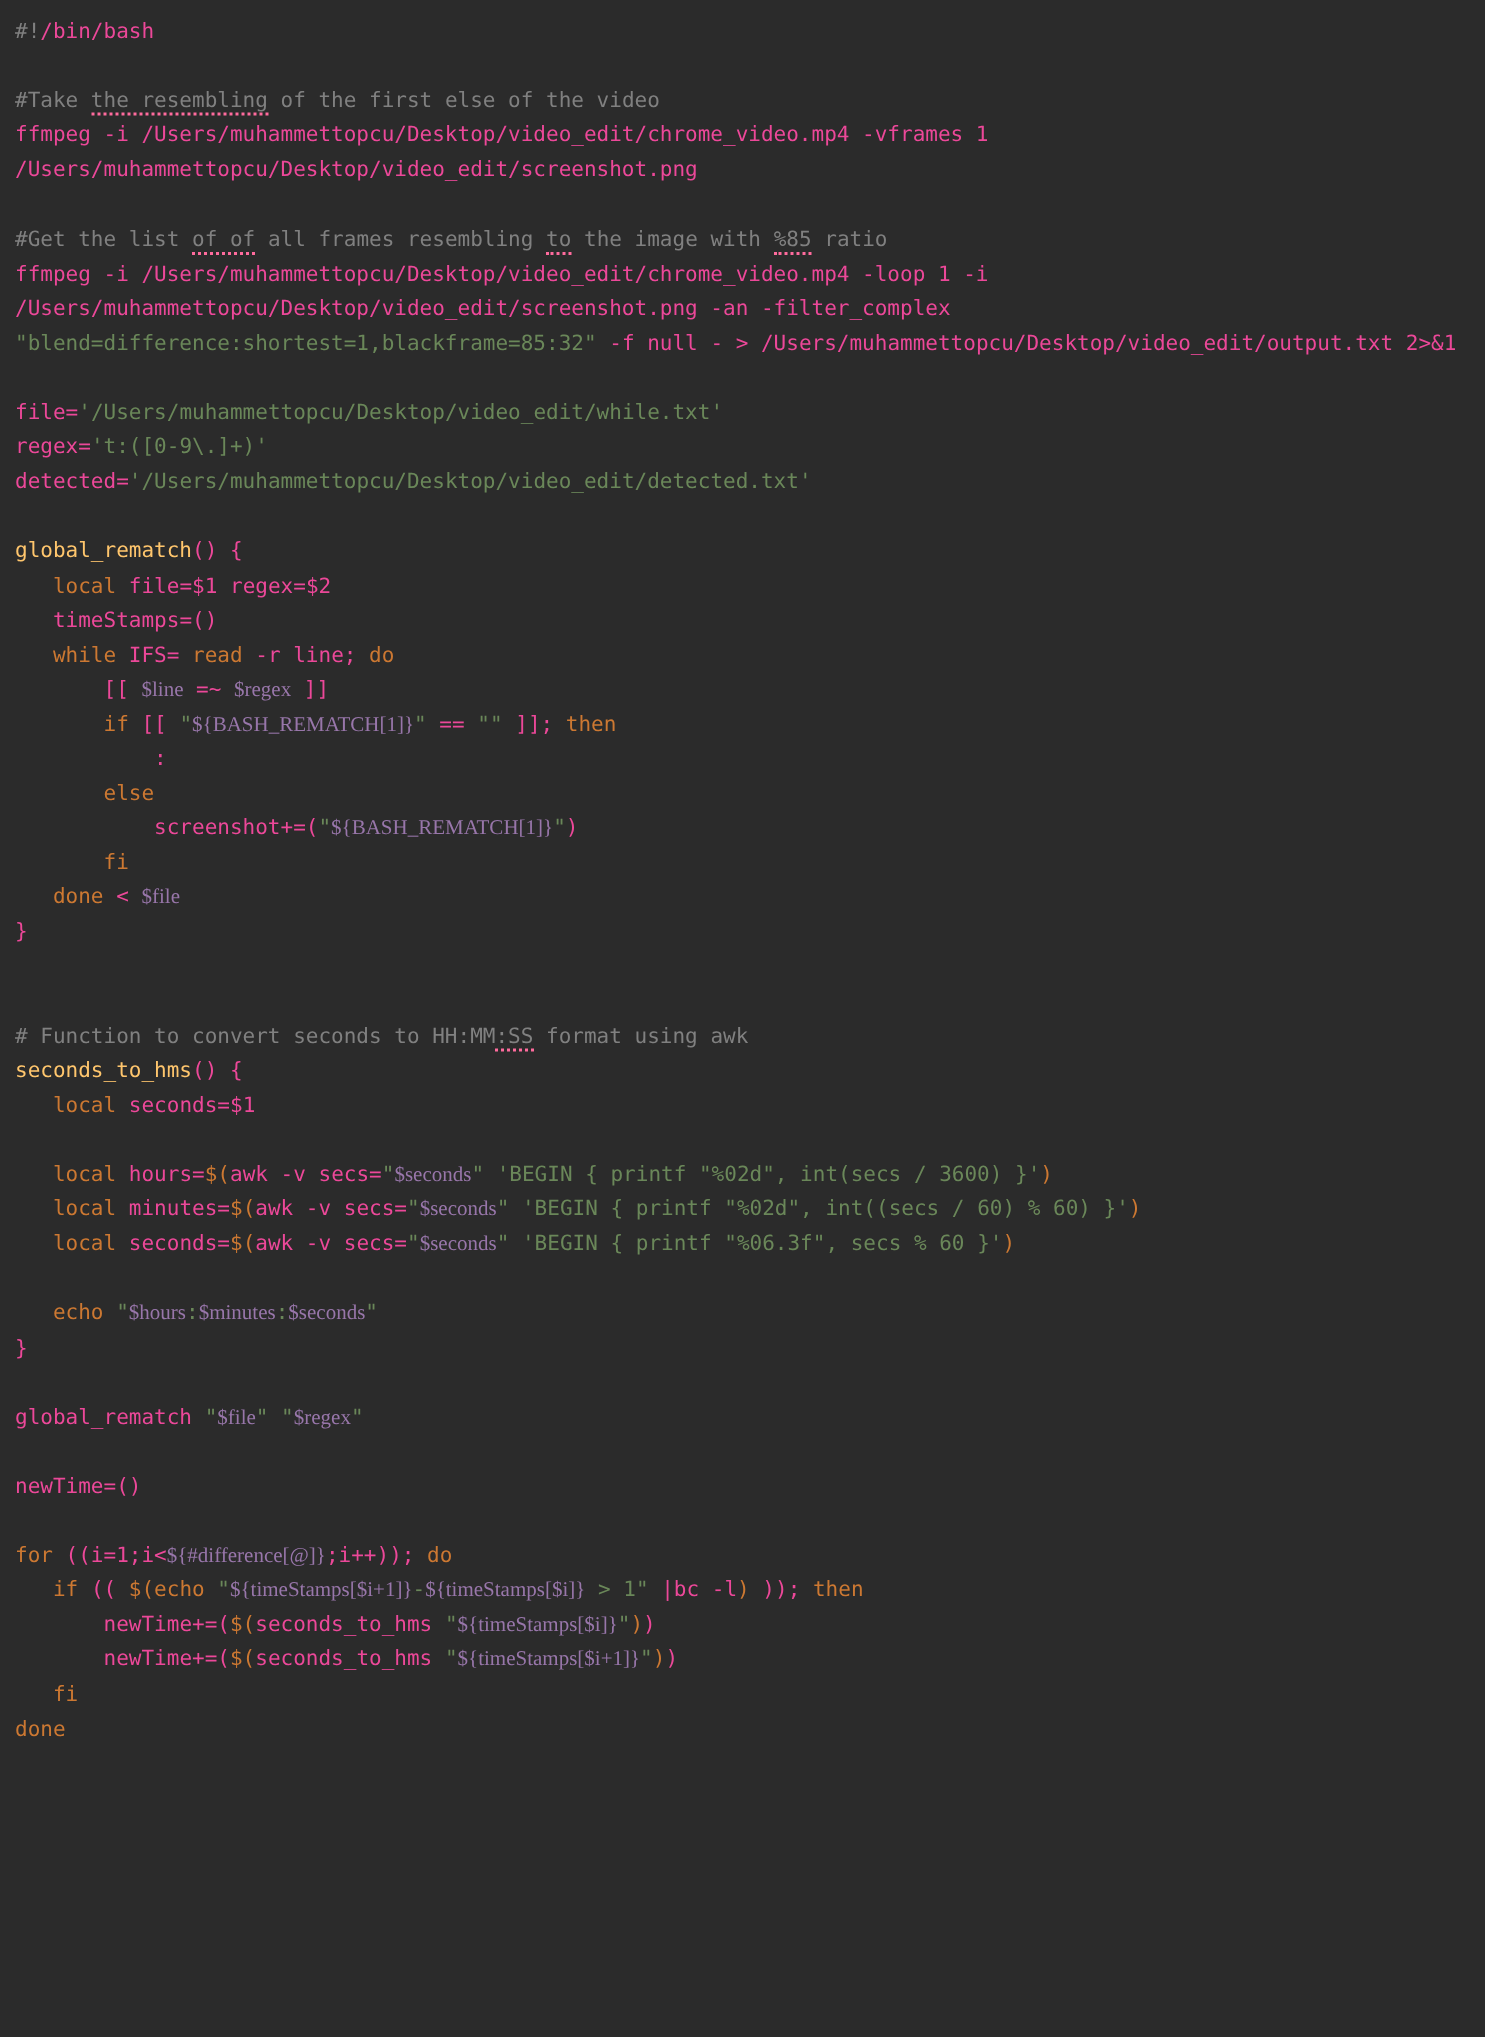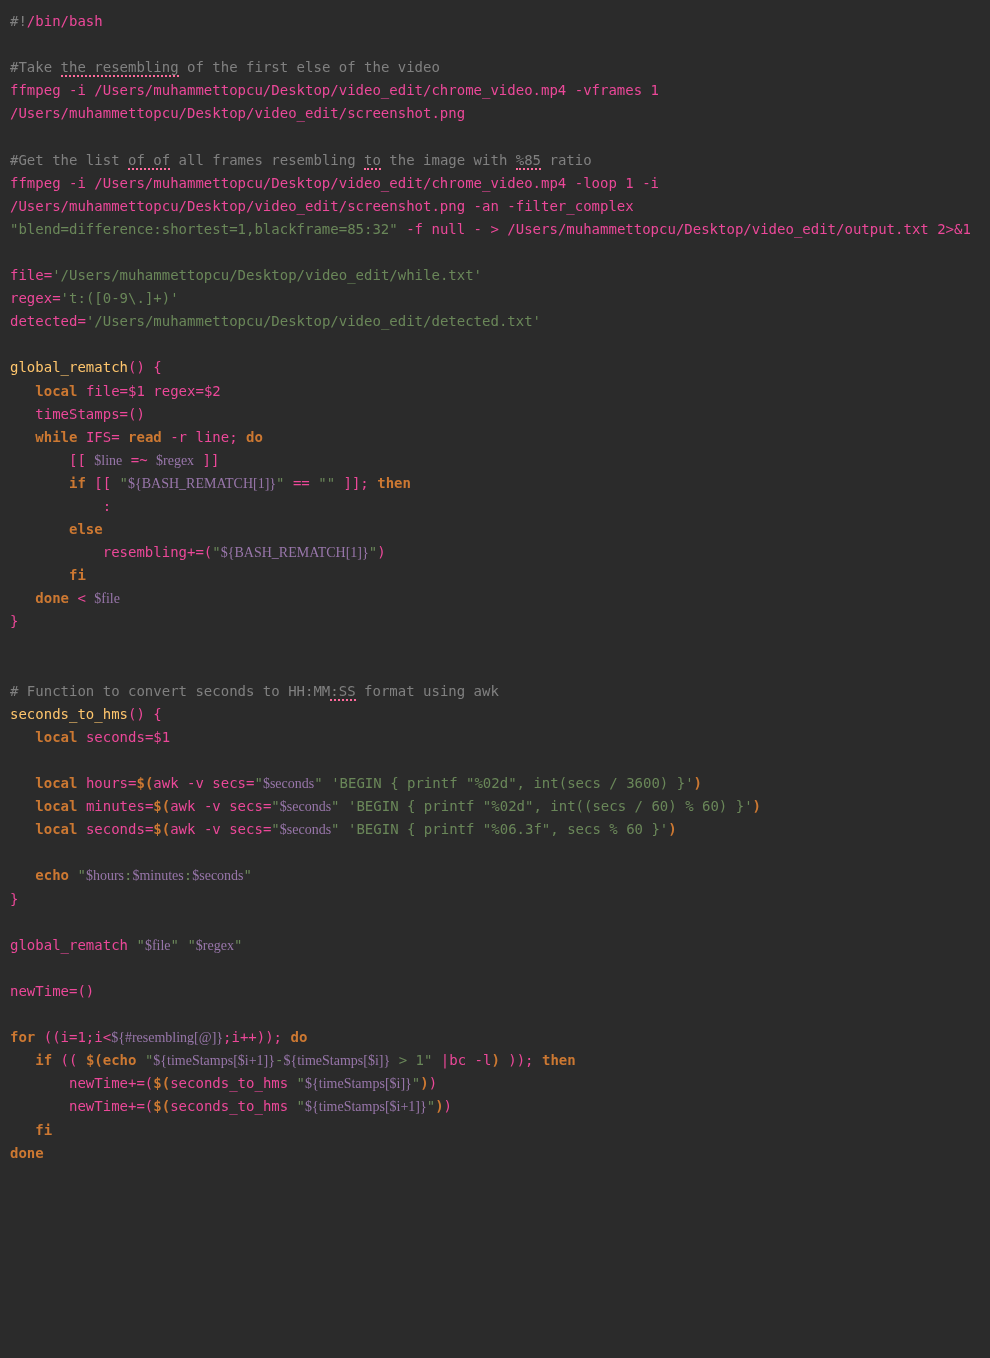--- a/index.html
+++ b/index.html
@@ -11,21 +11,21 @@
     line-height: 1.65;
     color: #a9b7c6;
     width: 970px;
   }
   pre {
     margin: 0;
     white-space: pre-wrap;
     word-wrap: break-word;
   }
   .c-comment { color: #808080; }
-  .c-keyword { color: #cc7832; font-weight: bold; }
+  .c-keyword { color: #cc7832; }
   .c-string { color: #6a8759; }
   .c-var { color: #9876aa; font-family: Liberation Serif, serif; }
   .c-cmd { color: #ffc66d; }
   .c-default { color: #ec4899; }
   .underline-squiggle {
     border-bottom: 2px dotted #ff6b9d;
     padding-bottom: 0px;
   }
 </style>
 </head>
@@ -44,39 +44,39 @@
 <span><span class="c-default">detected</span><span class="c-default">=</span><span class="c-string">'/Users/muhammettopcu/Desktop/video_edit/detected.txt'</span></span>
 
 <span><span class="c-cmd">global_rematch</span><span class="c-default">() {</span></span>
 <span><span class="c-keyword">   local </span><span class="c-default">file</span><span class="c-default">=</span><span class="c-default">$1</span><span> </span><span class="c-default">regex</span><span class="c-default">=</span><span class="c-default">$2</span></span>
 <span><span class="c-default">   timeStamps=()</span></span>
 <span><span>   </span><span class="c-keyword">while </span><span class="c-default">IFS</span><span class="c-default">= </span><span class="c-keyword">read</span><span class="c-default"> -r line; </span><span class="c-keyword">do</span></span>
 <span><span class="c-default">       [[ </span><span class="c-var">$line</span><span class="c-default"> =~ </span><span class="c-var">$regex</span><span class="c-default"> ]]</span></span>
 <span><span>       </span><span class="c-keyword">if</span><span class="c-default"> [[ </span><span class="c-string">"</span><span class="c-var">${BASH_REMATCH[1]}</span><span class="c-string">"</span><span class="c-default"> == </span><span class="c-string">""</span><span class="c-default"> ]]; </span><span class="c-keyword">then</span></span>
 <span><span class="c-default">           :</span></span>
 <span><span>       </span><span class="c-keyword">else</span></span>
-<span><span class="c-default">           resembling+=(</span><span class="c-string">"</span><span class="c-var">${BASH_REMATCH[1]}</span><span class="c-string">"</span><span class="c-default">)</span></span>
+<span><span class="c-default">           screenshot+=(</span><span class="c-string">"</span><span class="c-var">${BASH_REMATCH[1]}</span><span class="c-string">"</span><span class="c-default">)</span></span>
 <span><span>       </span><span class="c-keyword">fi</span></span>
 <span><span>   </span><span class="c-keyword">done</span><span class="c-default"> &lt; </span><span class="c-var">$file</span></span>
 <span><span class="c-default">}</span></span>
 
 
 <span><span class="c-comment"># Function to convert seconds to HH:MM</span><span class="c-comment underline-squiggle">:SS</span><span class="c-comment"> format using awk</span></span>
 <span><span class="c-cmd">seconds_to_hms</span><span class="c-default">() {</span></span>
 <span><span class="c-keyword">   local </span><span class="c-default">seconds</span><span class="c-default">=</span><span class="c-default">$1</span></span>
 
 <span><span class="c-keyword">   local </span><span class="c-default">hours</span><span class="c-default">=</span><span class="c-keyword">$(</span><span class="c-default">awk -v secs=</span><span class="c-string">"</span><span class="c-var">$seconds</span><span class="c-string">"</span><span> </span><span class="c-string">'BEGIN { printf "%02d", int(secs / 3600) }'</span><span class="c-keyword">)</span></span>
 <span><span class="c-keyword">   local </span><span class="c-default">minutes</span><span class="c-default">=</span><span class="c-keyword">$(</span><span class="c-default">awk -v secs=</span><span class="c-string">"</span><span class="c-var">$seconds</span><span class="c-string">"</span><span> </span><span class="c-string">'BEGIN { printf "%02d", int((secs / 60) % 60) }'</span><span class="c-keyword">)</span></span>
 <span><span class="c-keyword">   local </span><span class="c-default">seconds</span><span class="c-default">=</span><span class="c-keyword">$(</span><span class="c-default">awk -v secs=</span><span class="c-string">"</span><span class="c-var">$seconds</span><span class="c-string">"</span><span> </span><span class="c-string">'BEGIN { printf "%06.3f", secs % 60 }'</span><span class="c-keyword">)</span></span>
 
 <span><span>   </span><span class="c-keyword">echo </span><span class="c-string">"</span><span class="c-var">$hours</span><span class="c-string">:</span><span class="c-var">$minutes</span><span class="c-string">:</span><span class="c-var">$seconds</span><span class="c-string">"</span></span>
 <span><span class="c-default">}</span></span>
 
 <span><span class="c-default">global_rematch </span><span class="c-string">"</span><span class="c-var">$file</span><span class="c-string">"</span><span> </span><span class="c-string">"</span><span class="c-var">$regex</span><span class="c-string">"</span></span>
 
 <span><span class="c-default">newTime=()</span></span>
 
-<span><span class="c-keyword">for </span><span class="c-default">((i=1;i&lt;</span><span class="c-var">${#resembling[@]}</span><span class="c-default">;i++)); </span><span class="c-keyword">do</span></span>
+<span><span class="c-keyword">for </span><span class="c-default">((i=1;i&lt;</span><span class="c-var">${#difference[@]}</span><span class="c-default">;i++)); </span><span class="c-keyword">do</span></span>
 <span><span>   </span><span class="c-keyword">if</span><span class="c-default"> (( </span><span class="c-keyword">$(</span><span class="c-keyword">echo </span><span class="c-string">"</span><span class="c-var">${timeStamps[$i+1]}</span><span class="c-string">-</span><span class="c-var">${timeStamps[$i]}</span><span class="c-string"> &gt; 1</span><span class="c-string">"</span><span class="c-default"> |bc -l</span><span class="c-keyword">)</span><span class="c-default"> )); </span><span class="c-keyword">then</span></span>
 <span><span class="c-default">       newTime+=(</span><span class="c-keyword">$(</span><span class="c-default">seconds_to_hms </span><span class="c-string">"</span><span class="c-var">${timeStamps[$i]}</span><span class="c-string">"</span><span class="c-keyword">)</span><span class="c-default">)</span></span>
 <span><span class="c-default">       newTime+=(</span><span class="c-keyword">$(</span><span class="c-default">seconds_to_hms </span><span class="c-string">"</span><span class="c-var">${timeStamps[$i+1]}</span><span class="c-string">"</span><span class="c-keyword">)</span><span class="c-default">)</span></span>
 <span><span>   </span><span class="c-keyword">fi</span></span>
 <span><span class="c-keyword">done</span></span></pre>
 
 </body></html>

